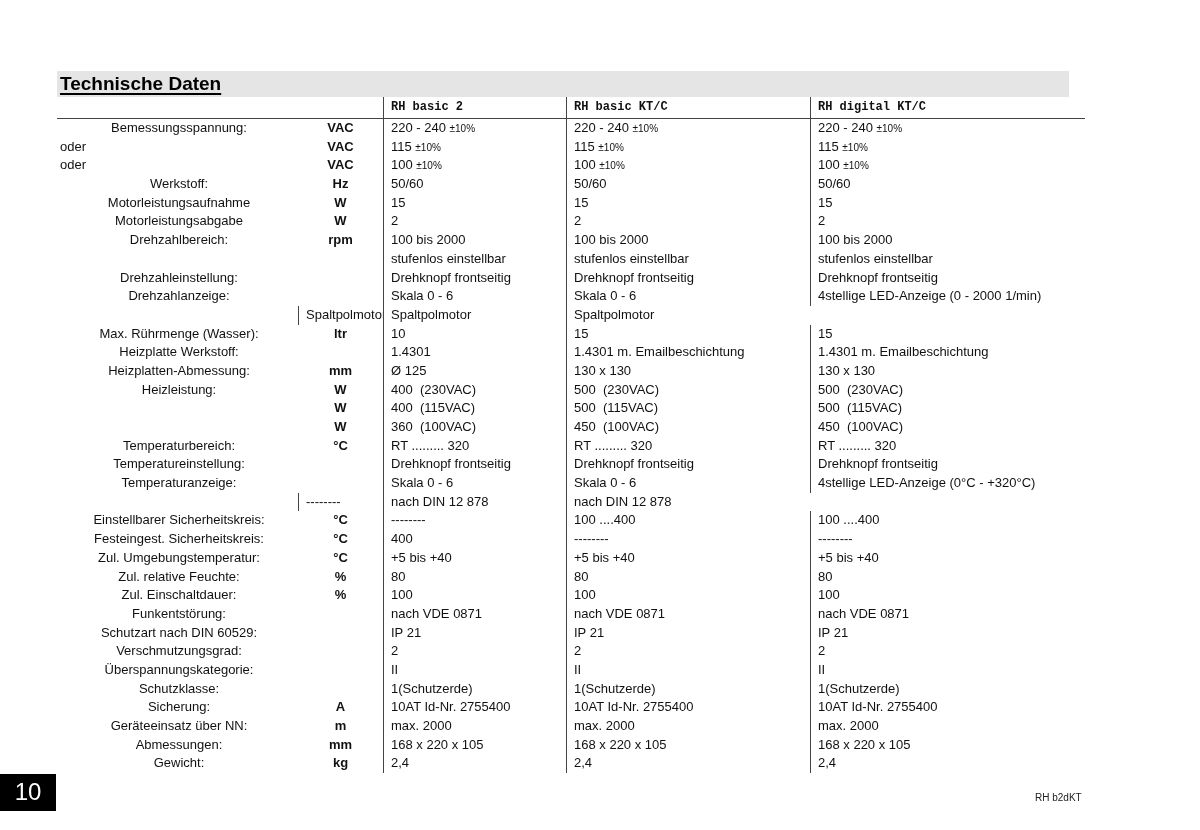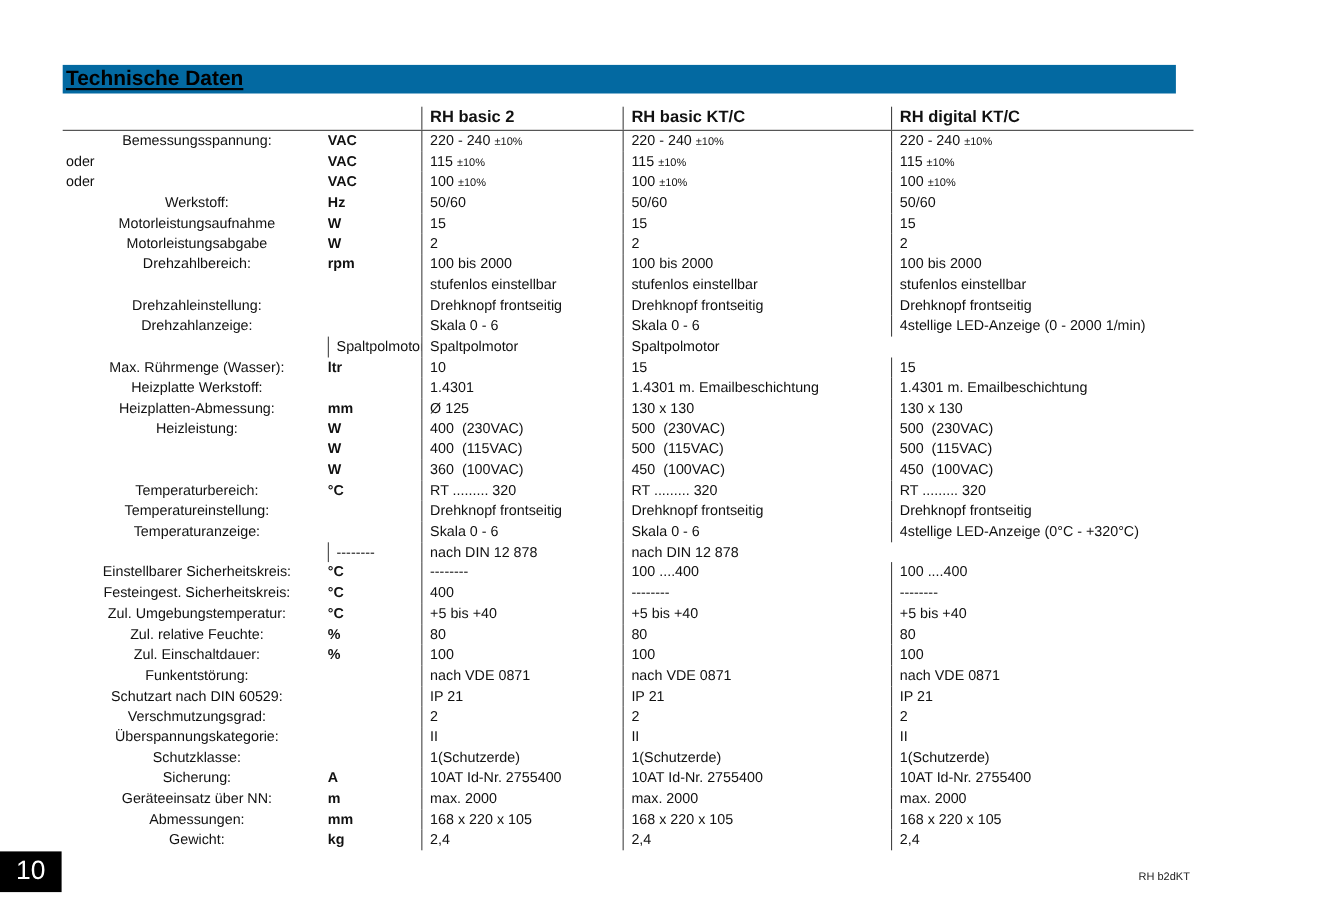--- a/index.html
+++ b/index.html
@@ -14,24 +14,24 @@
     overflow: hidden;
   }
   .page {
     position: absolute;
     inset: 0;
   }
   
   .title-bar {
     position: absolute;
     left: 57px;
-    top: 59px;
+    top: 71px;
     width: 1012px;
     height: 26px;
-    background: #0369a1;
+    background: #e5e5e5;
   }
   .title-bar .title-text {
     display: inline-block;
     margin-left: 3px;
     font-size: 19px;
     font-weight: bold;
     line-height: 25px;
     color: #000;
     text-decoration: underline;
     text-underline-offset: 3px;
@@ -55,35 +55,37 @@
     overflow: hidden;
     white-space: nowrap;
   }
   .header-row {
     display: grid;
     grid-template-columns: 241px 85px 183px 244px 275px;
     height: 21px;
     border-bottom: 1px solid #444;
   }
   .header-row .cell {
-    font-size: 15px;
+    font-size: 12px;
     font-weight: bold;
     line-height: 20px;
     white-space: nowrap;
+    font-family: Liberation Mono, monospace;
   }
   .cell.label {
     padding-left: 3px;
     text-align: center;
   }
   .cell.label.align-right {
     text-align: left;
     padding-right: 51px;
   }
   .cell.unit {
     font-weight: bold;
+    text-align: center;
   }
   .cell.value {
     border-left: 1px solid #444;
     padding-left: 7px;
     white-space: pre;
   }
   .cell.value small {
     font-size: 10px;
   }
   

